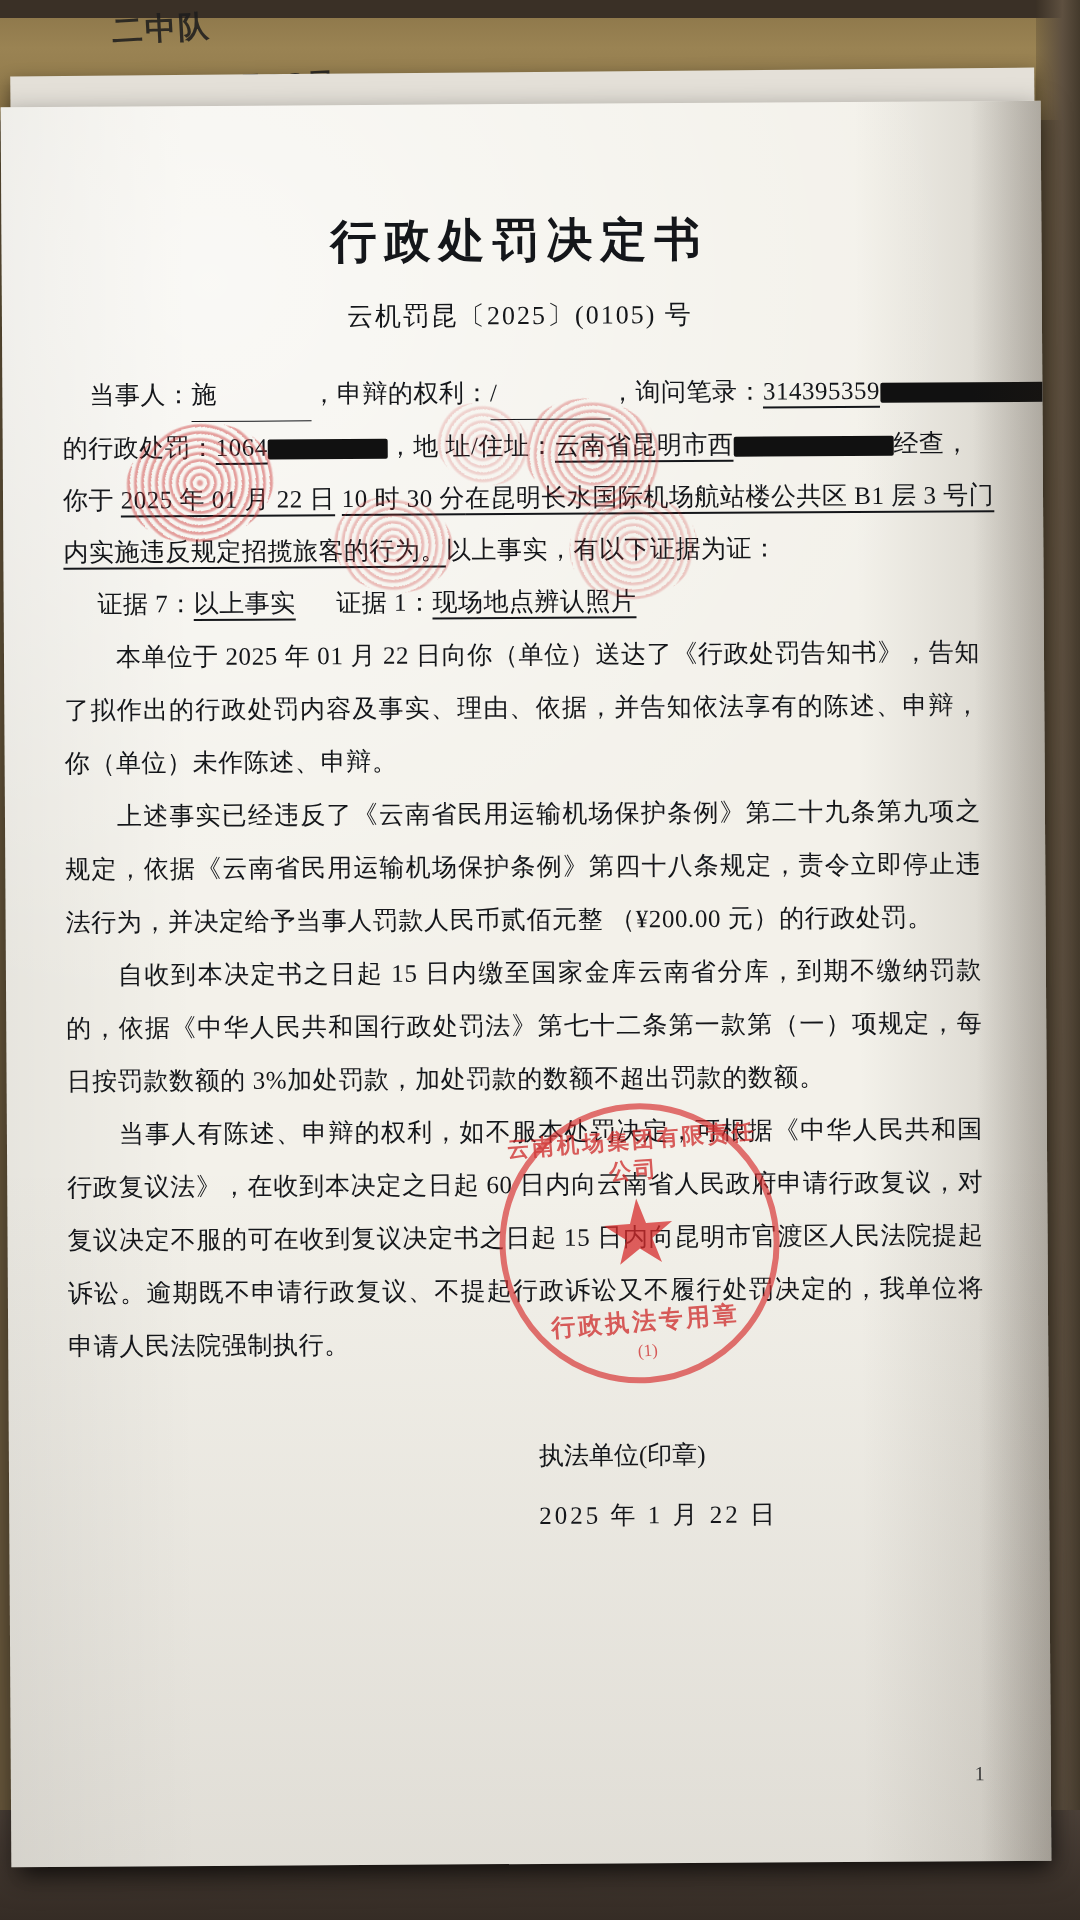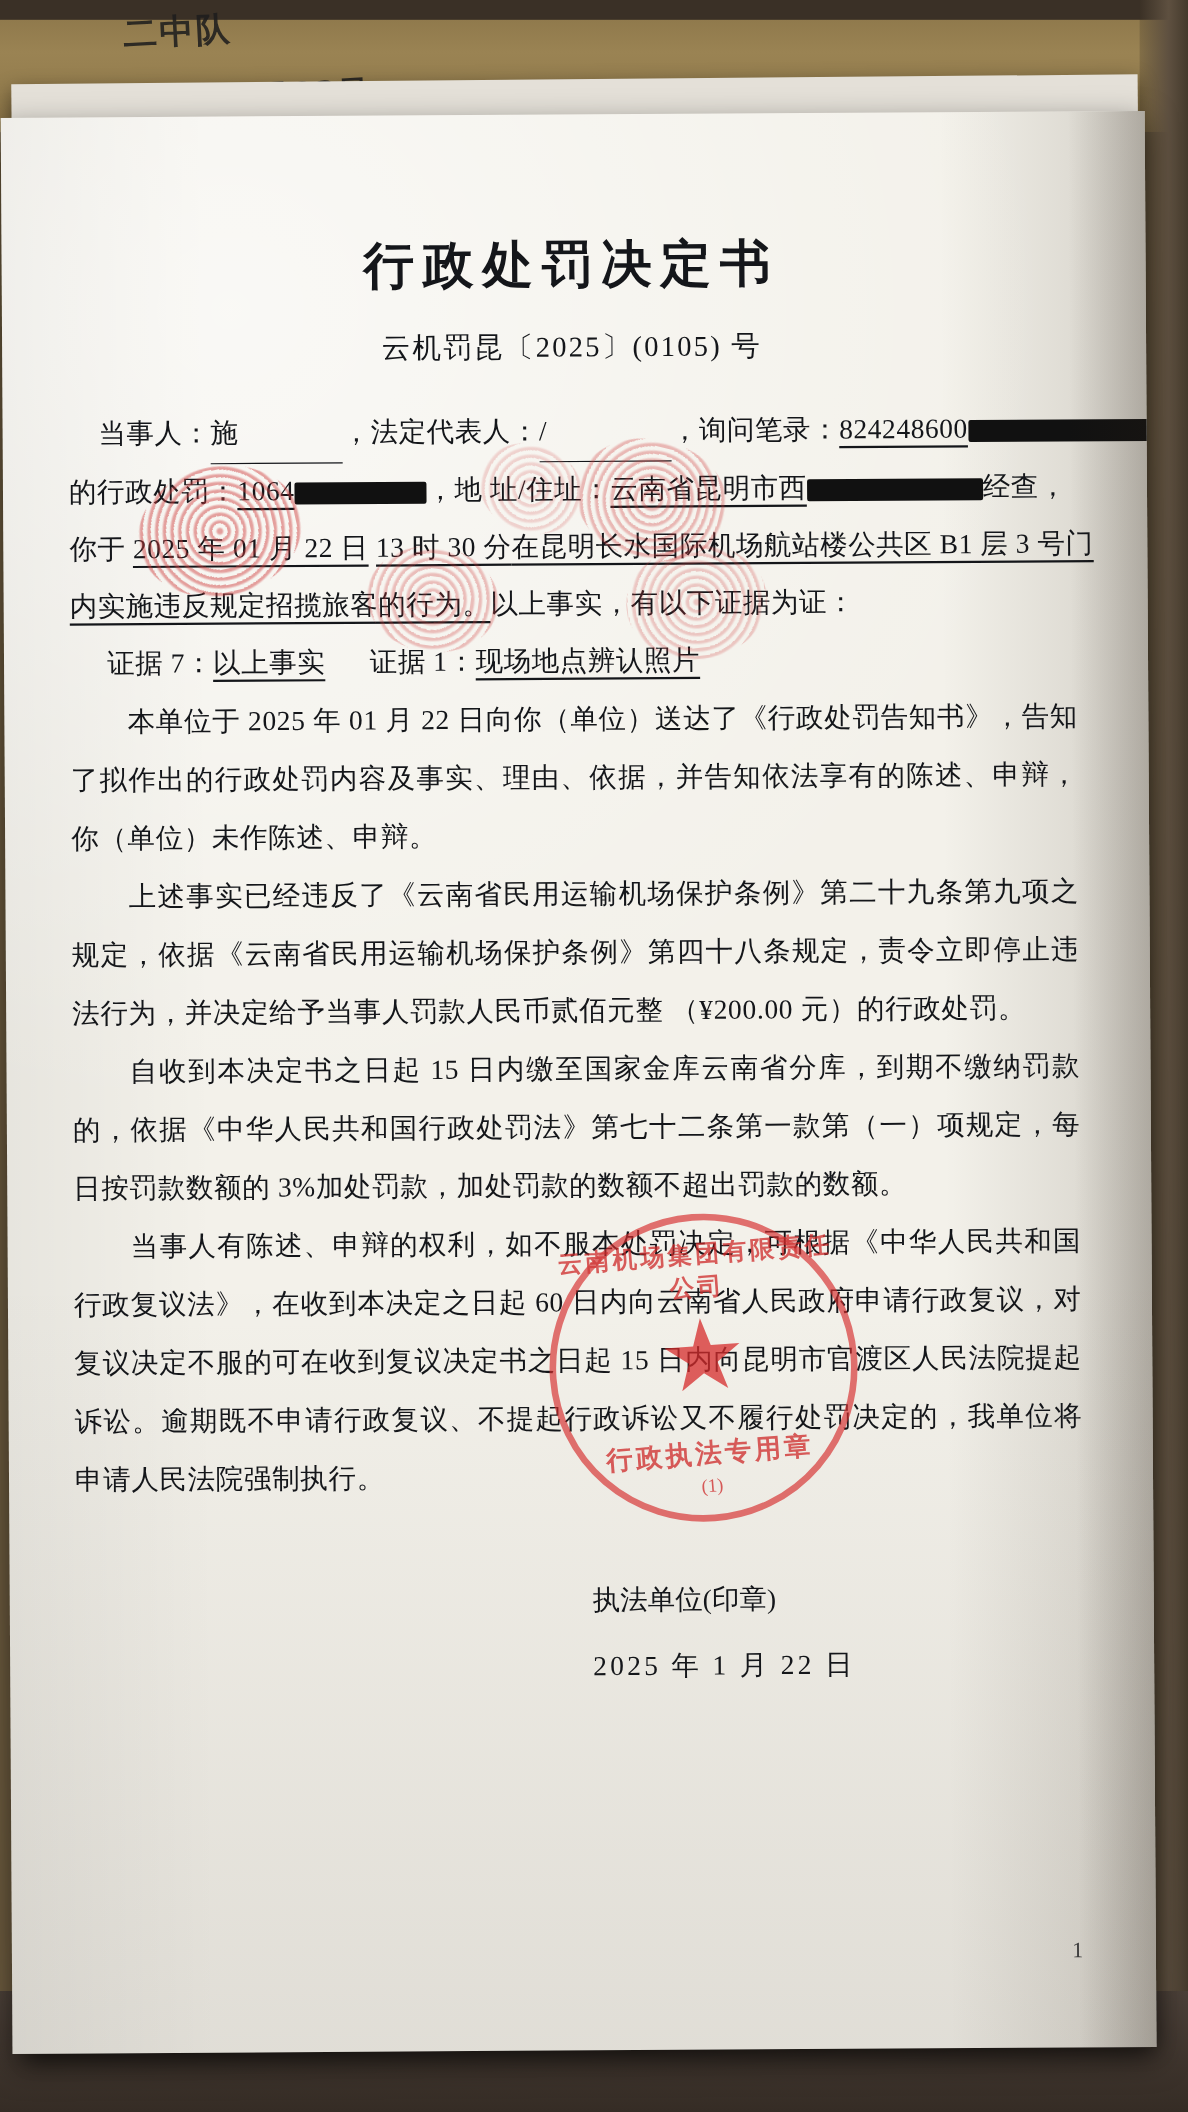--- a/index.html
+++ b/index.html
@@ -249,29 +249,29 @@
   <div class="under-sheet"></div>
 
   <div class="paper">
 
     <div class="doc-body">
 
       <h1 class="doc-title">行政处罚决定书</h1>
       <div class="doc-number">云机罚昆〔2025〕(0105) 号</div>
 
       <div class="line">
-        &nbsp;&nbsp;&nbsp;&nbsp;<span>当事人：</span><span class="blank-s">施</span>，<span>法定代表人：</span><span class="blank-s">/</span>，<span>询问笔录：</span><span class="u">824248600</span><span class="redact r4"></span>
+        &nbsp;&nbsp;&nbsp;&nbsp;<span>当事人：</span><span class="blank-s">施</span>，<span>申辩的权利：</span><span class="blank-s">/</span>，<span>询问笔录：</span><span class="u">314395359</span><span class="redact r4"></span>
       </div>
 
       <div class="line">
         <span>的行政处罚：</span><span class="u">1064</span><span class="redact r2"></span>，<span>地 址/住址：</span><span class="u">云南省昆明市西</span><span class="redact r3"></span><span>经查，</span>
       </div>
 
       <div class="line">
-        <span>你于</span>&nbsp;<span class="u">2025 年 01 月 22 日</span>&nbsp;<span class="u">13 时 30 分</span><span class="u">在昆明长水国际机场航站楼公共区 B1 层 3 号门</span>
+        <span>你于</span>&nbsp;<span class="u">2025 年 01 月 22 日</span>&nbsp;<span class="u">10 时 30 分</span><span class="u">在昆明长水国际机场航站楼公共区 B1 层 3 号门</span>
       </div>
 
       <div class="line">
         <span class="u">内实施违反规定招揽旅客的行为。</span><span>以上事实，有以下证据为证：</span>
       </div>
 
       <div class="line">
         &nbsp;&nbsp;&nbsp;&nbsp;&nbsp;<span>证据 7：</span><span class="u">以上事实</span>&nbsp;&nbsp;&nbsp;&nbsp;&nbsp;&nbsp;<span>证据 1：</span><span class="u">现场地点辨认照片</span>
       </div>
 

